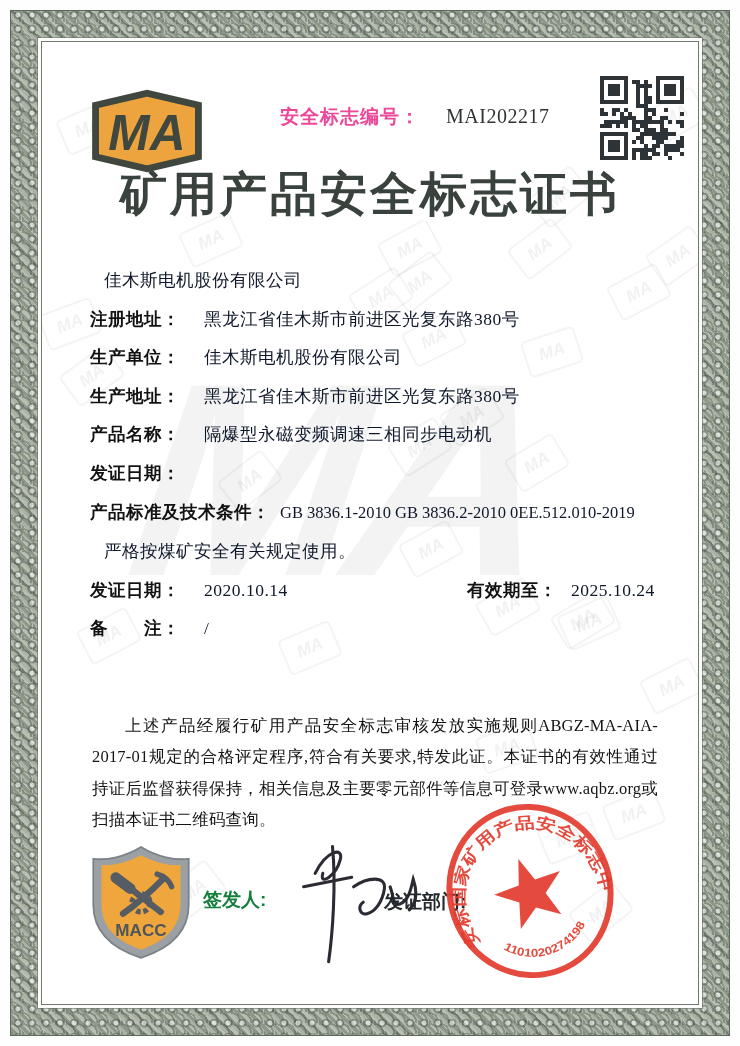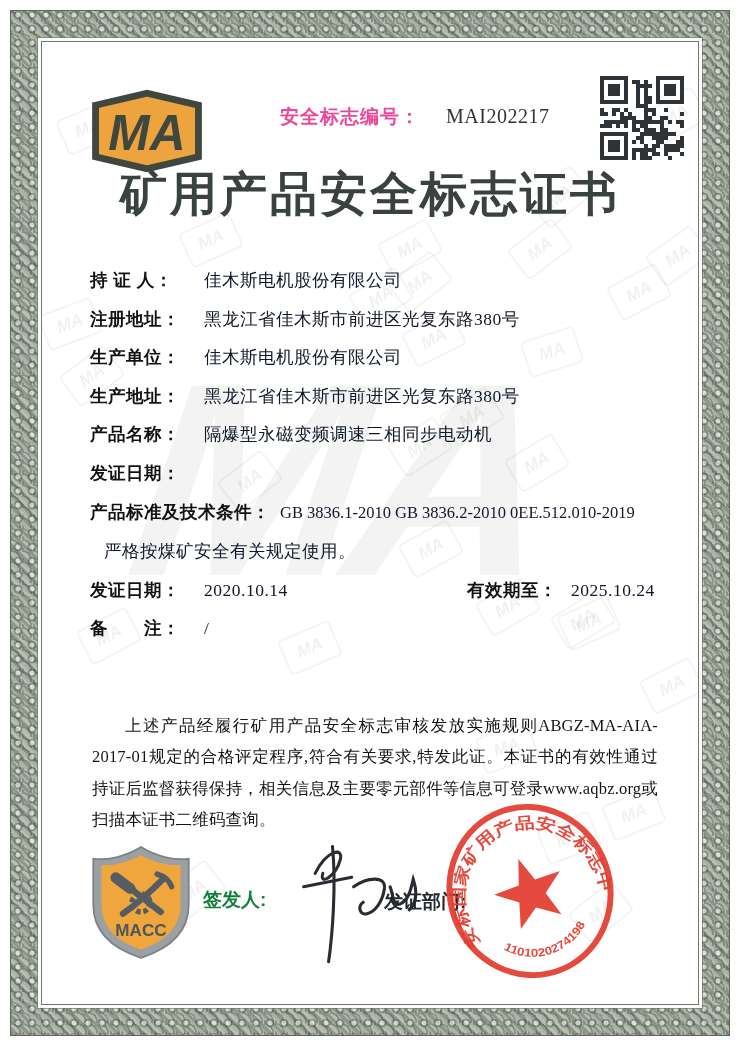--- a/index.html
+++ b/index.html
@@ -280,21 +280,20 @@
         <rect x="64" y="8" width="12" height="12" fill="#2e3337"></rect>
         <rect x="0" y="56" width="28" height="28" fill="#2e3337"></rect>
         <rect x="4" y="60" width="20" height="20" fill="#fff"></rect>
         <rect x="8" y="64" width="12" height="12" fill="#2e3337"></rect>
       </svg>
 
     <div class="title">矿用产品安全标志证书</div>
 
     <div class="fields">
       <div class="frow">
-        <span class="flabel">持 证 人：</span>
         <span class="fvalue">佳木斯电机股份有限公司</span>
       </div>
       <div class="frow">
         <span class="flabel">注册地址：</span>
         <span class="fvalue">黑龙江省佳木斯市前进区光复东路380号</span>
       </div>
       <div class="frow">
         <span class="flabel">生产单位：</span>
         <span class="fvalue">佳木斯电机股份有限公司</span>
       </div>

